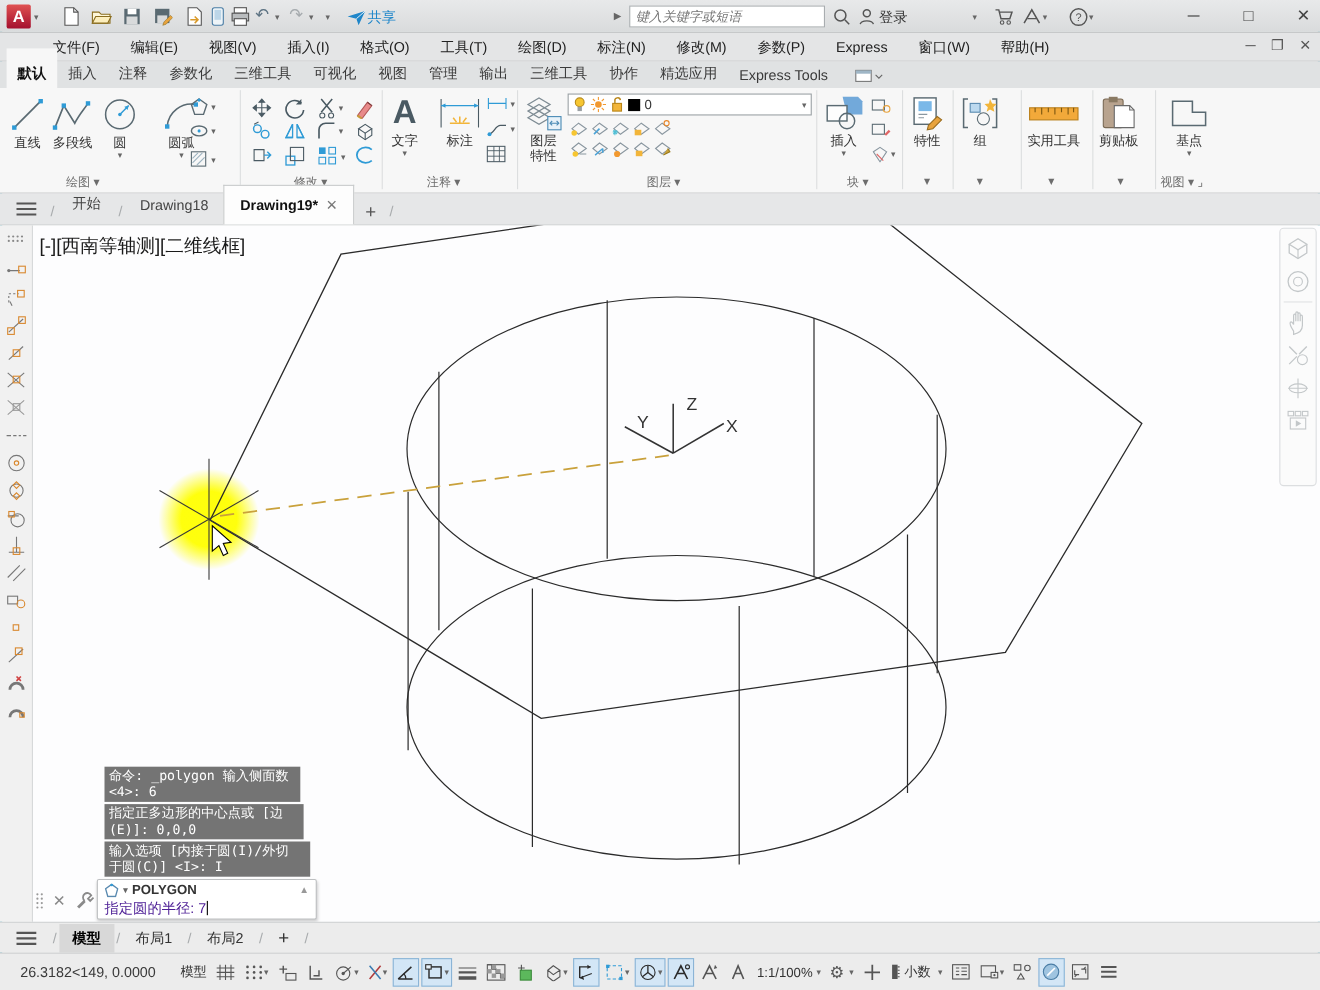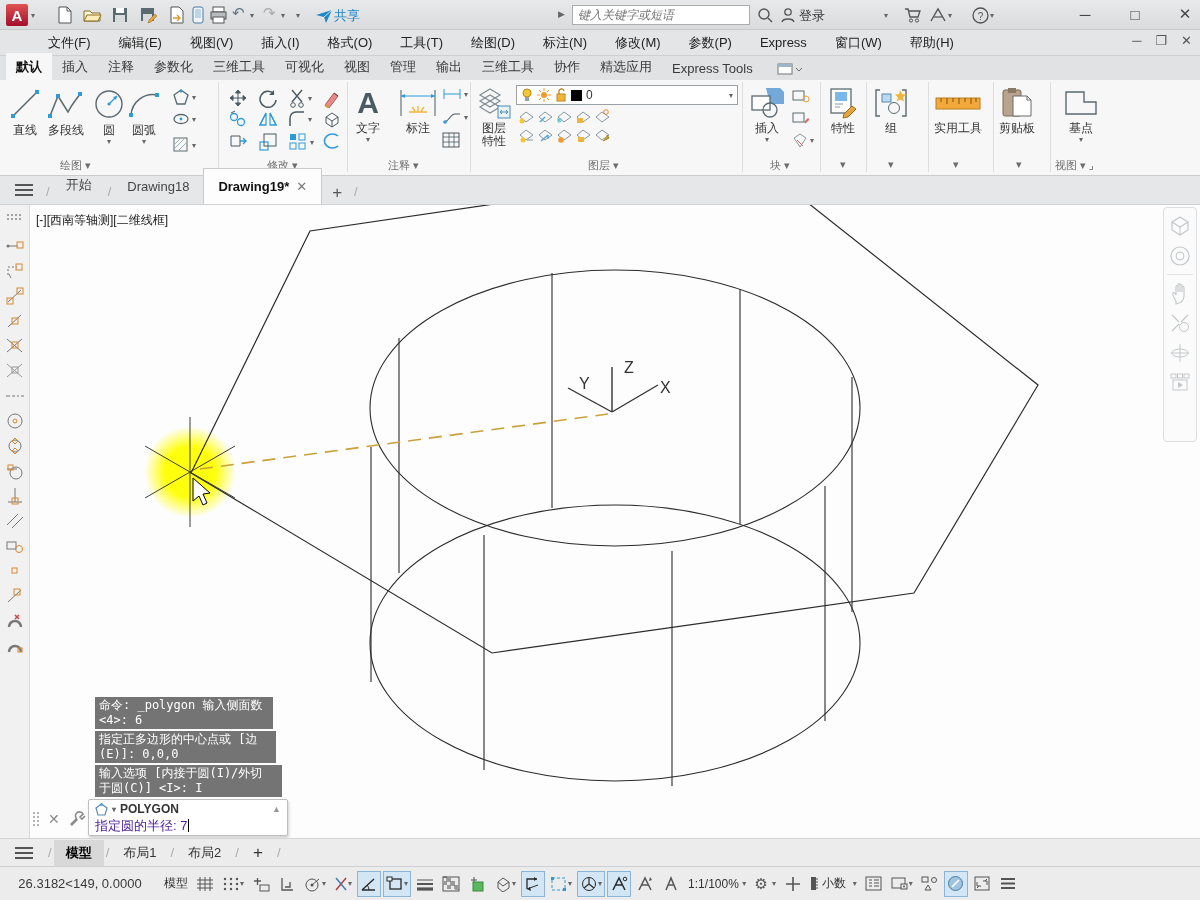--- a/index.html
+++ b/index.html
@@ -16,40 +16,40 @@
   #doctitle{left:388px;top:0;width:200px;height:30px;display:flex;align-items:center;justify-content:center;font-size:13px;color:#222}
   #tb-search{left:572px;top:5px;width:178px;height:20px;border:1px solid #a9adb0;background:#fff;font-style:italic;
              font-size:12px;padding:0 5px;color:#555;font-family:"Liberation Sans",sans-serif}
   .winbtn{font-size:15px;color:#444;width:34px;height:28px;display:flex;align-items:center;justify-content:center}
   
   #menubar{left:0;top:30px;width:1200px;height:26px;background:#e4e5e6;border-bottom:1px solid #cdcfd0;display:flex;align-items:center;padding-left:34px}
   .menu-item{font-size:13px;color:#222;padding:4px 14px}
   #menubar .winctl{position:absolute;right:8px;top:3px;display:flex;gap:14px;color:#555;font-size:13px}
   
   #ribbontabs{left:0;top:56px;width:1200px;height:24px;background:#e0e2e3;display:flex;align-items:flex-end;padding-left:6px}
-  .rtab{font-size:13px;color:#3a3a3a;padding:5px 10px 4px}
+  .rtab{font-size:13px;color:#3a3a3a;padding:14px 10px 4px}
   .rtab.active{background:#f7f7f7;color:#111;font-weight:bold}
   
   #ribbon{left:0;top:80px;width:1200px;height:96px;background:#f7f7f7;border-bottom:1px solid #c9cbcc}
   .psep{position:absolute;top:2px;width:1px;height:90px;background:#dcdedf}
   .bigbtn{position:absolute;display:flex;flex-direction:column;align-items:center;font-size:12px;color:#333}
   .blabel{margin-top:2px;line-height:13px;text-align:center}
   .plabel{position:absolute;top:78px;font-size:11px;color:#6d6d6d;text-align:center;white-space:nowrap}
   .smallrow{position:absolute;display:flex;align-items:center;gap:2px}
   .lcombo{position:absolute;left:516px;top:5px;width:222px;height:20px;background:#fff;border:1px solid #9aa0a4;
           display:flex;align-items:center;gap:4px;padding:0 4px;font-size:12px}
   .sq{width:11px;height:11px;background:#000;display:inline-block}
   
   #filetabs{left:0;top:176px;width:1200px;height:29px;background:#e6e7e8;border-bottom:1px solid #cfd1d2;display:flex;align-items:flex-end}
   .ftab{font-size:13px;color:#444;padding:10px 14px;display:flex;align-items:center;gap:7px}
   .ftab.active{background:#fdfdfd;color:#111;font-weight:bold;border:1px solid #c8cacb;border-bottom:none}
   .fsep{color:#a8abad;padding:5px 2px;font-size:13px}
   
   #canvas{left:30px;top:205px;width:1170px;height:633px;background:#fdfdfe}
-  #vplabel{left:36px;top:212px;font-size:12px;color:#1a1a1a}
+  #vplabel{left:36px;top:212px;font-size:17px;color:#1a1a1a}
   
   #lefttb{left:0;top:205px;width:30px;height:633px;background:#f1f1f1;border-right:1px solid #d7d9da;display:flex;flex-direction:column;align-items:center;padding-top:4px}
   .ltb-i{width:24px;height:24px;display:flex;align-items:center;justify-content:center;margin-bottom:1px}
   
   #navbar{left:1163px;top:207px;width:34px;height:235px;background:rgba(250,250,251,.88);border:1px solid #dcdee0;border-radius:4px;
           display:flex;flex-direction:column;align-items:center;gap:6px;padding-top:6px}
   
   .cmdhist{position:absolute;left:95px;background:rgba(92,92,92,.85);color:#fff;font-family:"DejaVu Sans Mono","DejaVu Sans",monospace;
            font-size:12px;line-height:15px;padding:1px 4px;white-space:nowrap}
   #cmdbox{left:88px;top:799px;width:200px;height:37px;background:#fff;border:1px solid #bdbfc1;border-radius:2px;
@@ -241,21 +241,21 @@
   <div class="bigbtn" style="left:92px;top:6px">
     <svg width="34" height="36">
         <circle cx="17" cy="18" r="13" fill="none" stroke="#5a6a72" stroke-width="1.4"></circle>
         <line x1="17" y1="18" x2="25" y2="10" stroke="#2f9bd6" stroke-width="1.3"></line>
         <circle cx="17" cy="18" r="1.6" fill="#2f9bd6"></circle>
         <path d="M25 10l-1 4 -3-3z" fill="#2f9bd6"></path>
       </svg>
     <span class="blabel">圆</span>
     <span class="caret">▾</span>
   </div>
-  <div class="bigbtn" style="left:126px;top:6px">
+  <div class="bigbtn" style="left:147px;top:6px">
     <svg width="36" height="36">
         <path d="M5 29 A 22 22 0 0 1 31 9" fill="none" stroke="#5a6a72" stroke-width="1.5"></path>
         <rect x="3" y="27" width="4" height="4" fill="#2f9bd6"></rect>
         <rect x="29" y="7" width="4" height="4" fill="#2f9bd6"></rect>
       </svg>
     <span class="blabel">圆弧</span>
     <span class="caret">▾</span>
   </div>
   <div class="smallrow" style="left:172px;top:8px">
     <svg width="18" height="18">

